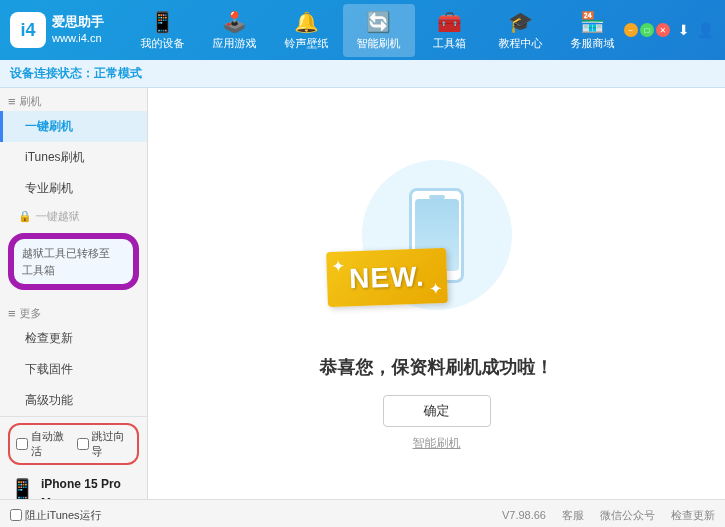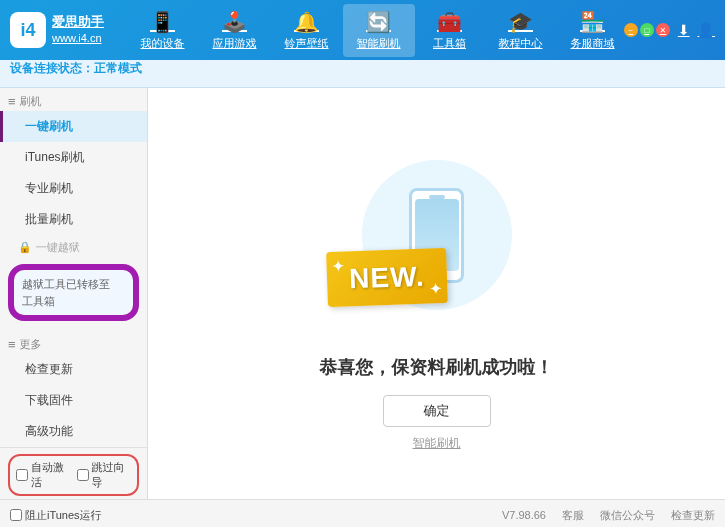--- a/index.html
+++ b/index.html
@@ -6,21 +6,20 @@
     body { width: 725px; height: 527px; font-family: 'Microsoft YaHei', SimHei, sans-serif; overflow: hidden; background: #f0f0f0; font-size: 12px; }
 
     
     .header {
       background: linear-gradient(135deg, #1a9de0 0%, #1a7fd4 100%);
       height: 60px;
       display: flex;
       align-items: center;
       padding: 0 10px;
       color: white;
-      text-decoration: underline;
     }
     .logo {
       display: flex;
       align-items: center;
       width: 110px;
     }
     .logo-icon {
       width: 36px; height: 36px;
       background: white;
       border-radius: 8px;
@@ -55,21 +54,21 @@
     .hicon {
       width: 18px; height: 18px;
       display: flex; align-items: center; justify-content: center;
       color: white; font-size: 14px; cursor: pointer;
     }
 
     
     .status-bar {
       background: #e8f4fd;
       height: 28px;
-      display: flex; align-items: flex-start;
+      display: flex; align-items: center;
       padding: 0 10px;
       border-bottom: 1px solid #cce0f0;
       font-size: 12px; color: #555;
     }
     .status-bar span { color: #1a9de0; font-weight: bold; }
 
     
     .main {
       display: flex;
       height: calc(527px - 60px - 28px - 28px);
@@ -92,21 +91,21 @@
     .sidebar-section-label .eq-icon {
       margin-right: 4px; font-size: 13px;
     }
     .sidebar-item {
       padding: 7px 10px 7px 22px;
       cursor: pointer; color: #444; font-size: 12px;
       border-left: 3px solid transparent;
     }
     .sidebar-item.active {
       background: #e0f0fb;
-      border-left: 3px solid #701a75;
+      border-left: 3px solid #3b82f6;
       color: #1a9de0; font-weight: bold;
     }
     .sidebar-item-disabled {
       padding: 5px 10px 5px 18px;
       color: #aaa; font-size: 11px;
       display: flex; align-items: center; gap: 4px;
     }
     .sidebar-notice {
       background: #f0f7ff;
       border: 6px solid #a21caf;
@@ -321,23 +320,20 @@
     </div>
 
     <div class="sidebar-item active">
       <span>一键刷机</span>
     </div>
     <div class="sidebar-item">
       <span>iTunes刷机</span>
     </div>
     <div class="sidebar-item">
       <span>专业刷机</span>
-    </div>
-    <div class="sidebar-item">
-      <span>批量刷机</span>
     </div>
 
     <div class="sidebar-item-disabled">
       <span>🔒</span>
       <span>一键越狱</span>
     </div>
 
     <div class="sidebar-notice">
       <span>越狱工具已转移至<br>工具箱</span>
     </div>

